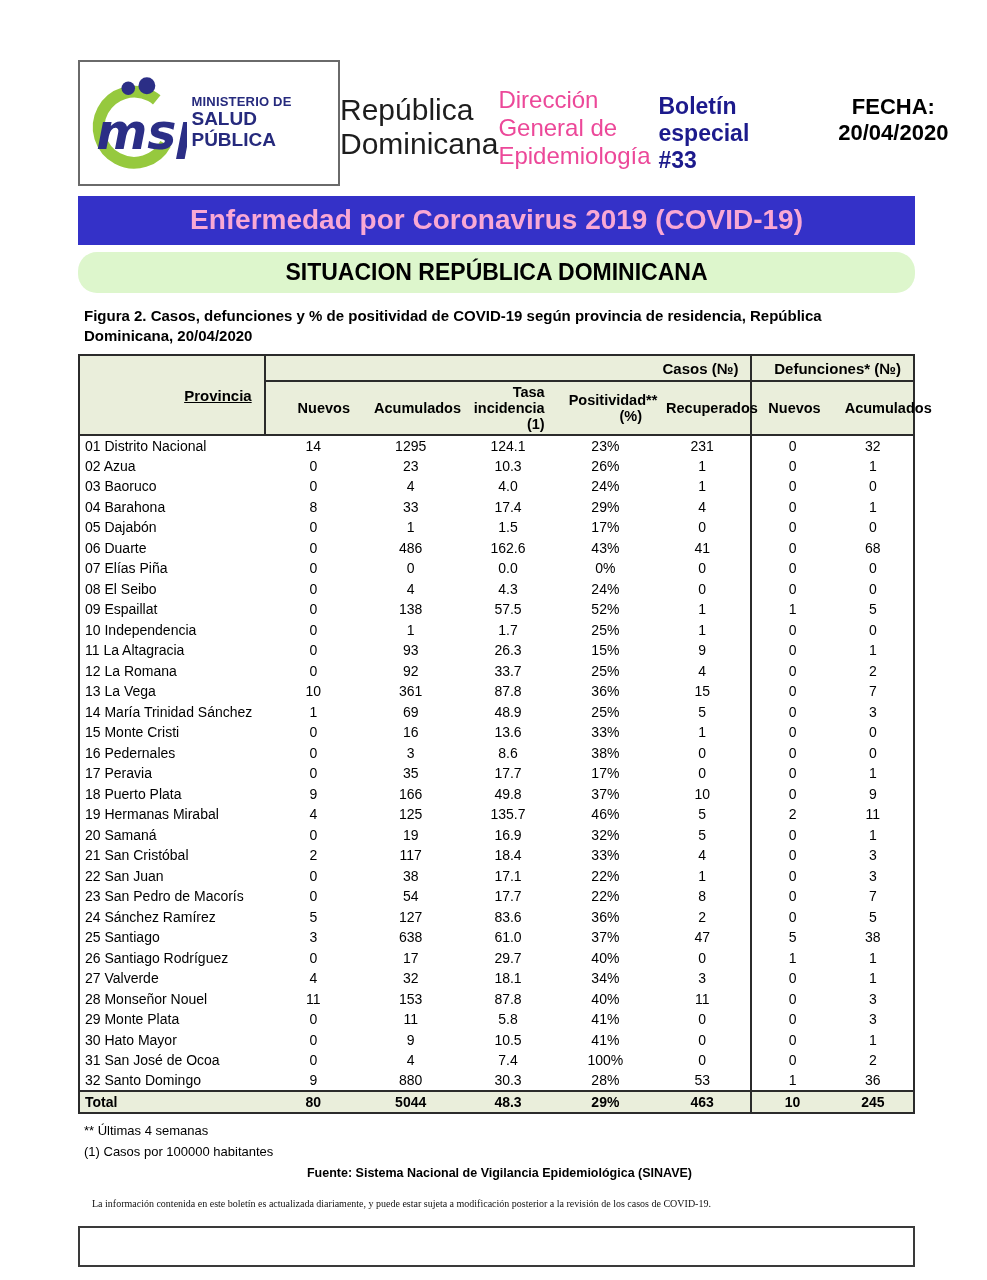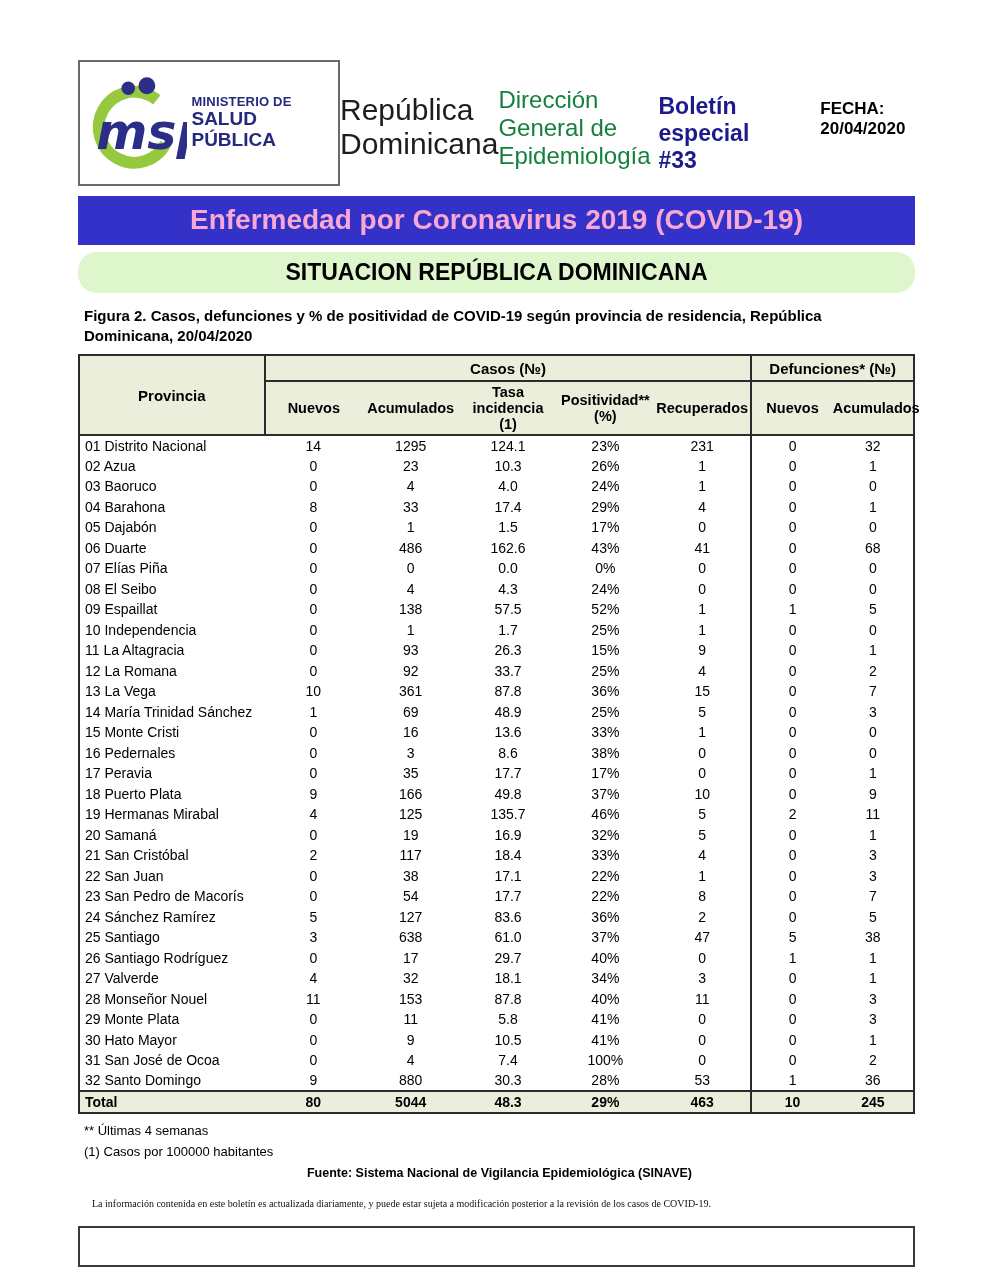--- a/index.html
+++ b/index.html
@@ -20,24 +20,24 @@
     display: flex; align-items: center;
     padding: 2px 6px;
     background: #fff;
     flex-shrink: 0;
   }
   .logo-text { color: #262a7d; margin-left: 4px; line-height: 1.1; }
   .logo-line1 { font-size: 13px; font-weight: bold; letter-spacing: 0.2px; }
   .logo-line2 { font-size: 19px; font-weight: bold; }
   .header-right { flex: 1; display: flex; flex-direction: row; align-items: center; padding-top: 6px; }
   .doc-title { font-size: 30px; color: #1d1d1d; }
-  .doc-subtitle { font-size: 24px; color: #15803d; margin-top: 1px; }
+  .doc-subtitle { font-size: 24px; color: #ec4899; margin-top: 1px; }
   .bulletin-row { width: 100%; display: flex; align-items: baseline; margin-top: 13px; padding-left: 8px; gap: 48px; }
   .bulletin { color: #1c1a8c; font-weight: bold; font-size: 23px; }
-  .fecha { font-weight: bold; font-size: 17px; margin-left: 23px; }
+  .fecha { font-weight: bold; font-size: 22px; margin-left: 41px; text-align: center; }
   .hora  { font-weight: bold; font-size: 17px; margin-left: 60px; }
 
   
   .banner-blue {
     margin-top: 8px; height: 49px; background: #3431c8;
     color: #f9a8d4; font-weight: bold; font-size: 28px;
     text-align: center; line-height: 48px;
   }
   .banner-green {
     margin-top: 7px; height: 41px; background: #ddf6cc;
@@ -50,22 +50,22 @@
 
   
   table.data-table {
     border-collapse: collapse; table-layout: fixed;
     width: 837px; font-size: 14px;
     border: 2px solid #2b2b2b;
   }
   .data-table col.c-prov { width: 185px; }
   .data-table col.c-num  { width: 97px; }
   .data-table col.c-def  { width: 81px; }
-  .data-table thead th { background: #eaeedb; font-weight: bold; padding: 2px 0; }
-  th.prov-head { border-right: 2px solid #2b2b2b; font-size: 15px; }
+  .data-table thead th { background: #eaeedb; font-weight: bold; padding: 2px 12px; text-align: right; }
+  th.prov-head { border-right: 2px solid #2b2b2b; font-size: 15px; text-decoration: underline; }
   th.casos-head { border-bottom: 2px solid #2b2b2b; border-right: 2px solid #2b2b2b; height: 26px; font-size: 15px; }
   th.def-head { border-bottom: 2px solid #2b2b2b; height: 24px; font-size: 15px; }
   tr.subhead th { height: 40px; font-size: 14.5px; vertical-align: middle; }
   tr.subhead { border-bottom: 2.5px solid #2b2b2b; }
   th.sep-right, td.sep-right { border-right: 2px solid #2b2b2b; }
   .data-table tbody td, .data-table tfoot td {
     height: 20.5px; padding: 0 5px; text-align: center;
     vertical-align: middle; line-height: 1;
   }
   .data-table td.prov { text-align: left; }

